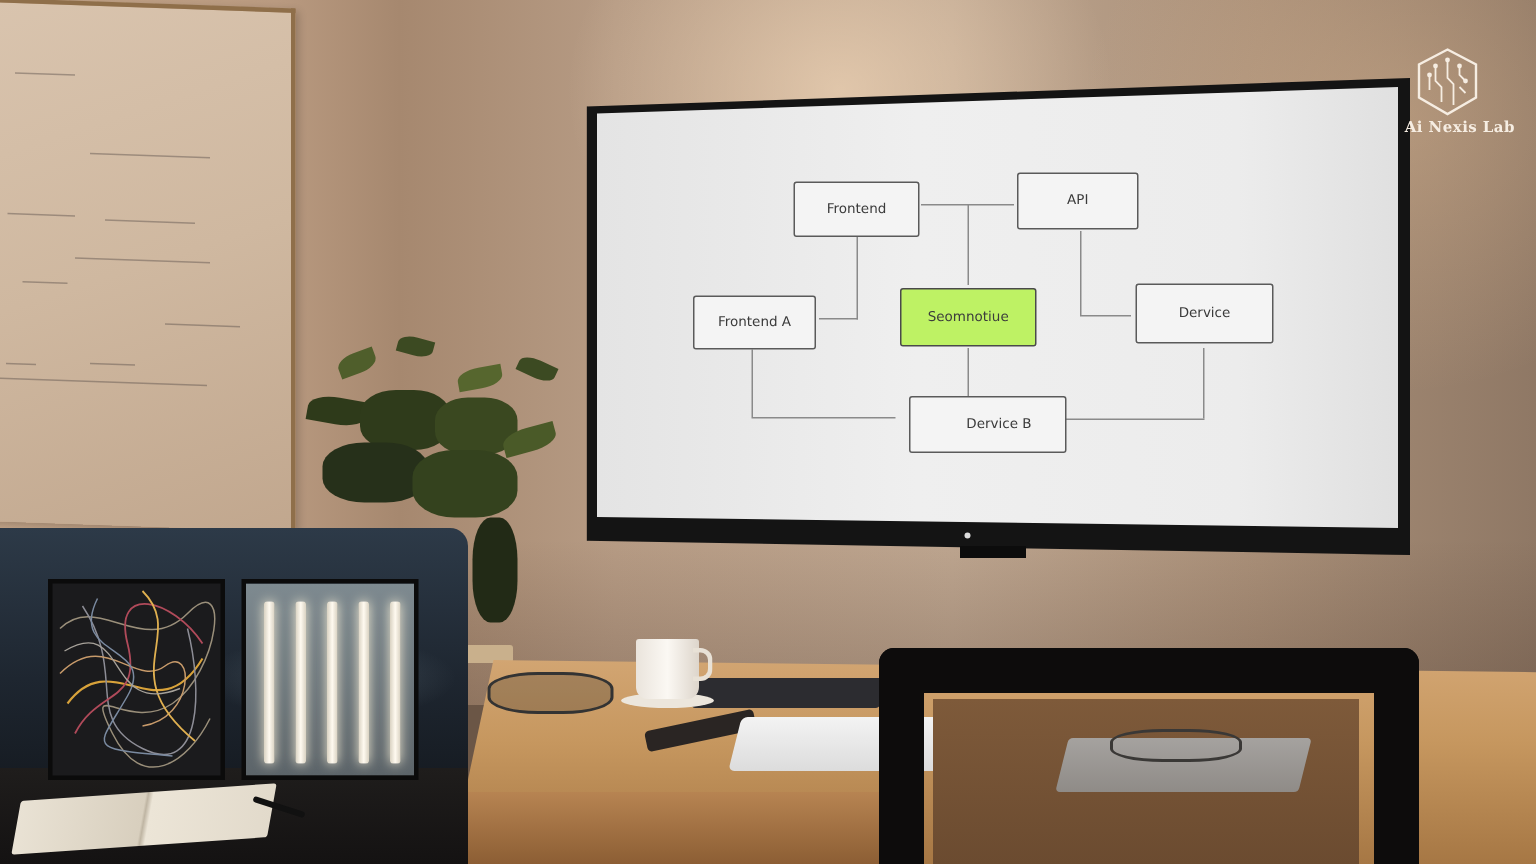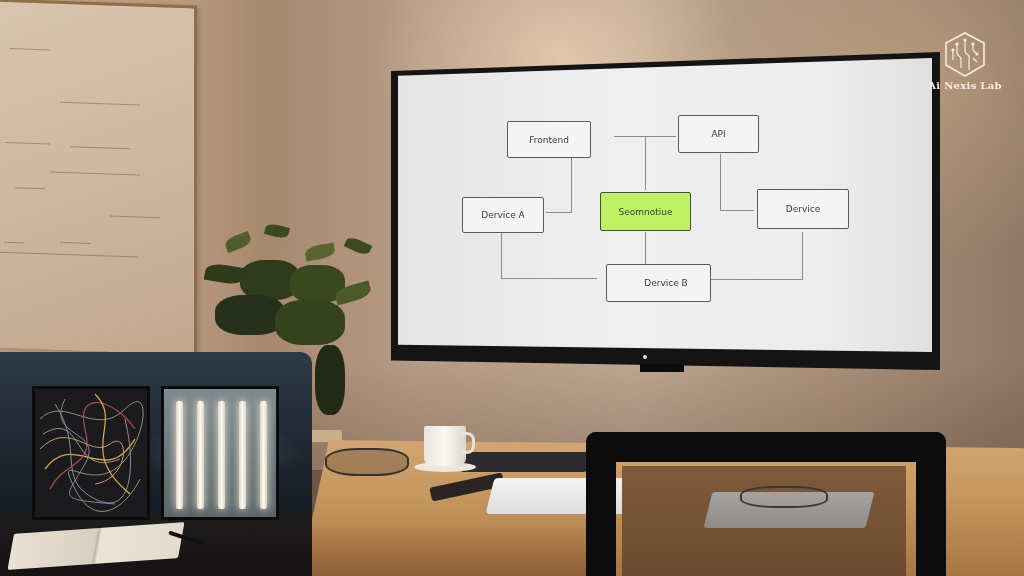--- a/index.html
+++ b/index.html
@@ -67,21 +67,21 @@
     position:absolute; border:1.5px solid #5a5a5a; background:#f4f4f4;
     font-size:9px; color:#3a3a3a;
     display:flex; align-items:center; justify-content:center;
     border-radius:2px;
   }
   .node.active { background:#bef264; border-color:#4a4a4a; color:#3c3c3c; }
   .edge { position:absolute; background:#8a8a8a; }
   
   .logo { position:absolute; left:930px; top:30px; width:70px; height:66px; text-align:center; }
   .logo-text {
-    position:absolute; left:920px; top:80px; width:90px; text-align:center;
+    position:absolute; left:920px; top:80px; width:90px; text-align:right;
     font-family:"DejaVu Serif", serif; font-size:10px; font-weight:bold;
     color:#f6ede2; letter-spacing:0.3px;
   }
   
   .desk {
     position:absolute; left:300px; top:440px; width:724px; height:136px;
     background:linear-gradient(180deg, #d2a572 0%, #c6975f 40%, #a67744 100%);
     clip-path:polygon(4% 0, 100% 6%, 100% 100%, 0 100%);
   }
   .desk-edge {
@@ -232,28 +232,28 @@
     <div class="edge" style="left:720px;top:210px;width:34px;height:1px;"></div>
 
     <div class="edge" style="left:645px;top:232px;width:1px;height:32px;"></div>
 
     <div class="edge" style="left:501px;top:233px;width:1px;height:45px;"></div>
     <div class="edge" style="left:501px;top:278px;width:96px;height:1px;"></div>
 
     <div class="edge" style="left:802px;top:232px;width:1px;height:47px;"></div>
     <div class="edge" style="left:694px;top:279px;width:109px;height:1px;"></div>
 
-    <div class="node" style="left:507px;top:121px;width:82px;height:35px;">
+    <div class="node" style="left:529px;top:121px;width:82px;height:35px;">
         <span>Frontend</span>
       </div>
     <div class="node" style="left:678px;top:115px;width:79px;height:36px;text-align:center;">
         <span>API</span>
       </div>
     <div class="node" style="left:462px;top:197px;width:80px;height:34px;">
-        <span>Dervice A</span>
+        <span>Frontend A</span>
       </div>
     <div class="node active" style="left:600px;top:192px;width:89px;height:37px;">
         <span>Seomnotiue</span>
       </div>
     <div class="node" style="left:757px;top:189px;width:90px;height:38px;">
         <span>Dervice</span>
       </div>
     <div class="node" style="left:606px;top:264px;width:88px;height:36px;padding-left:15px;">
         <span>Dervice B</span>
       </div>

